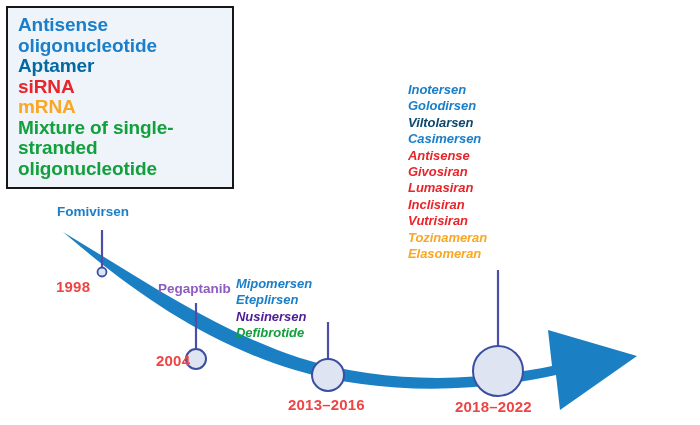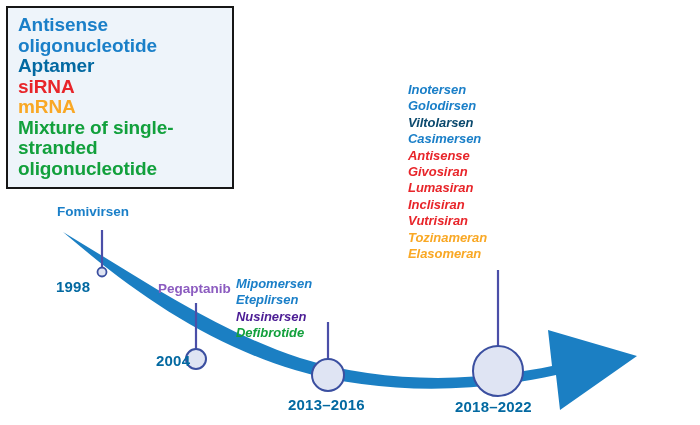--- a/index.html
+++ b/index.html
@@ -62,21 +62,21 @@
     position: absolute;
     font-size: 13.5px;
     font-weight: bold;
     white-space: nowrap;
   }
 
   .year-label {
     position: absolute;
     font-size: 15px;
     font-weight: bold;
-    color: #0369a1;
+    color: #ef4444;
     white-space: nowrap;
     letter-spacing: 0.2px;
   }
 
   
   #stack-2013 { left: 236px; top: 252px; width: 180px; }
   #stack-2018 { left: 408px; top: 82px;  width: 180px; }
 
   #label-fomivirsen { left: 57px;  top: 204px; }
   #label-pegaptanib { left: 158px; top: 281px; }

